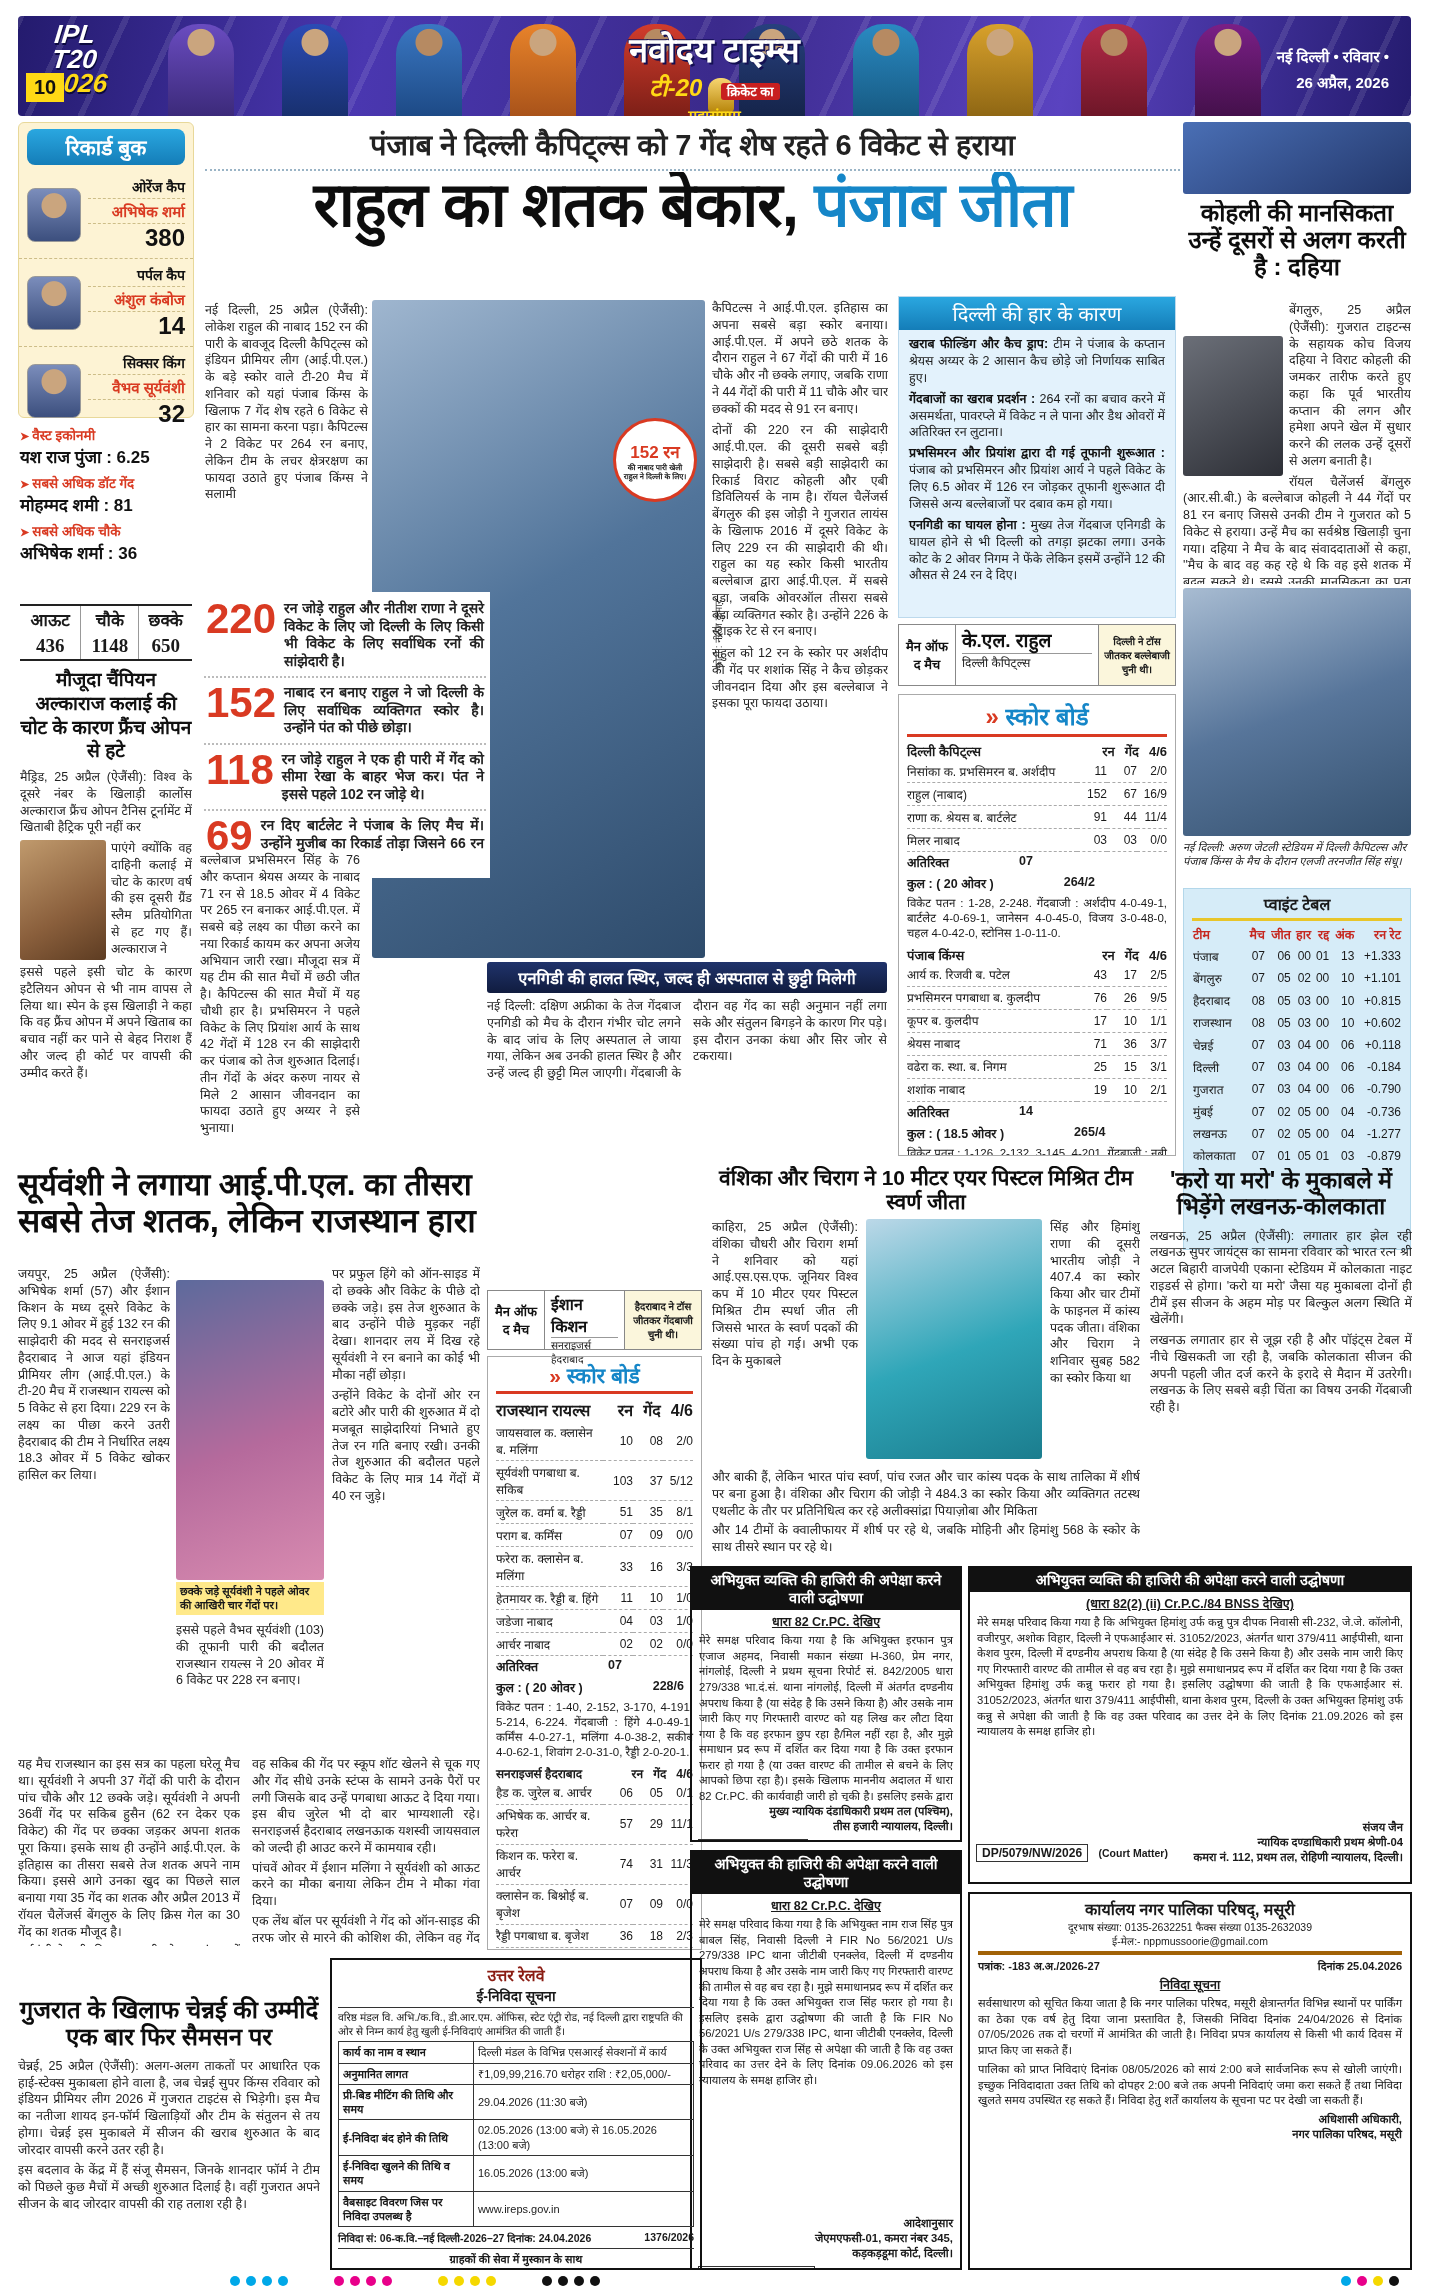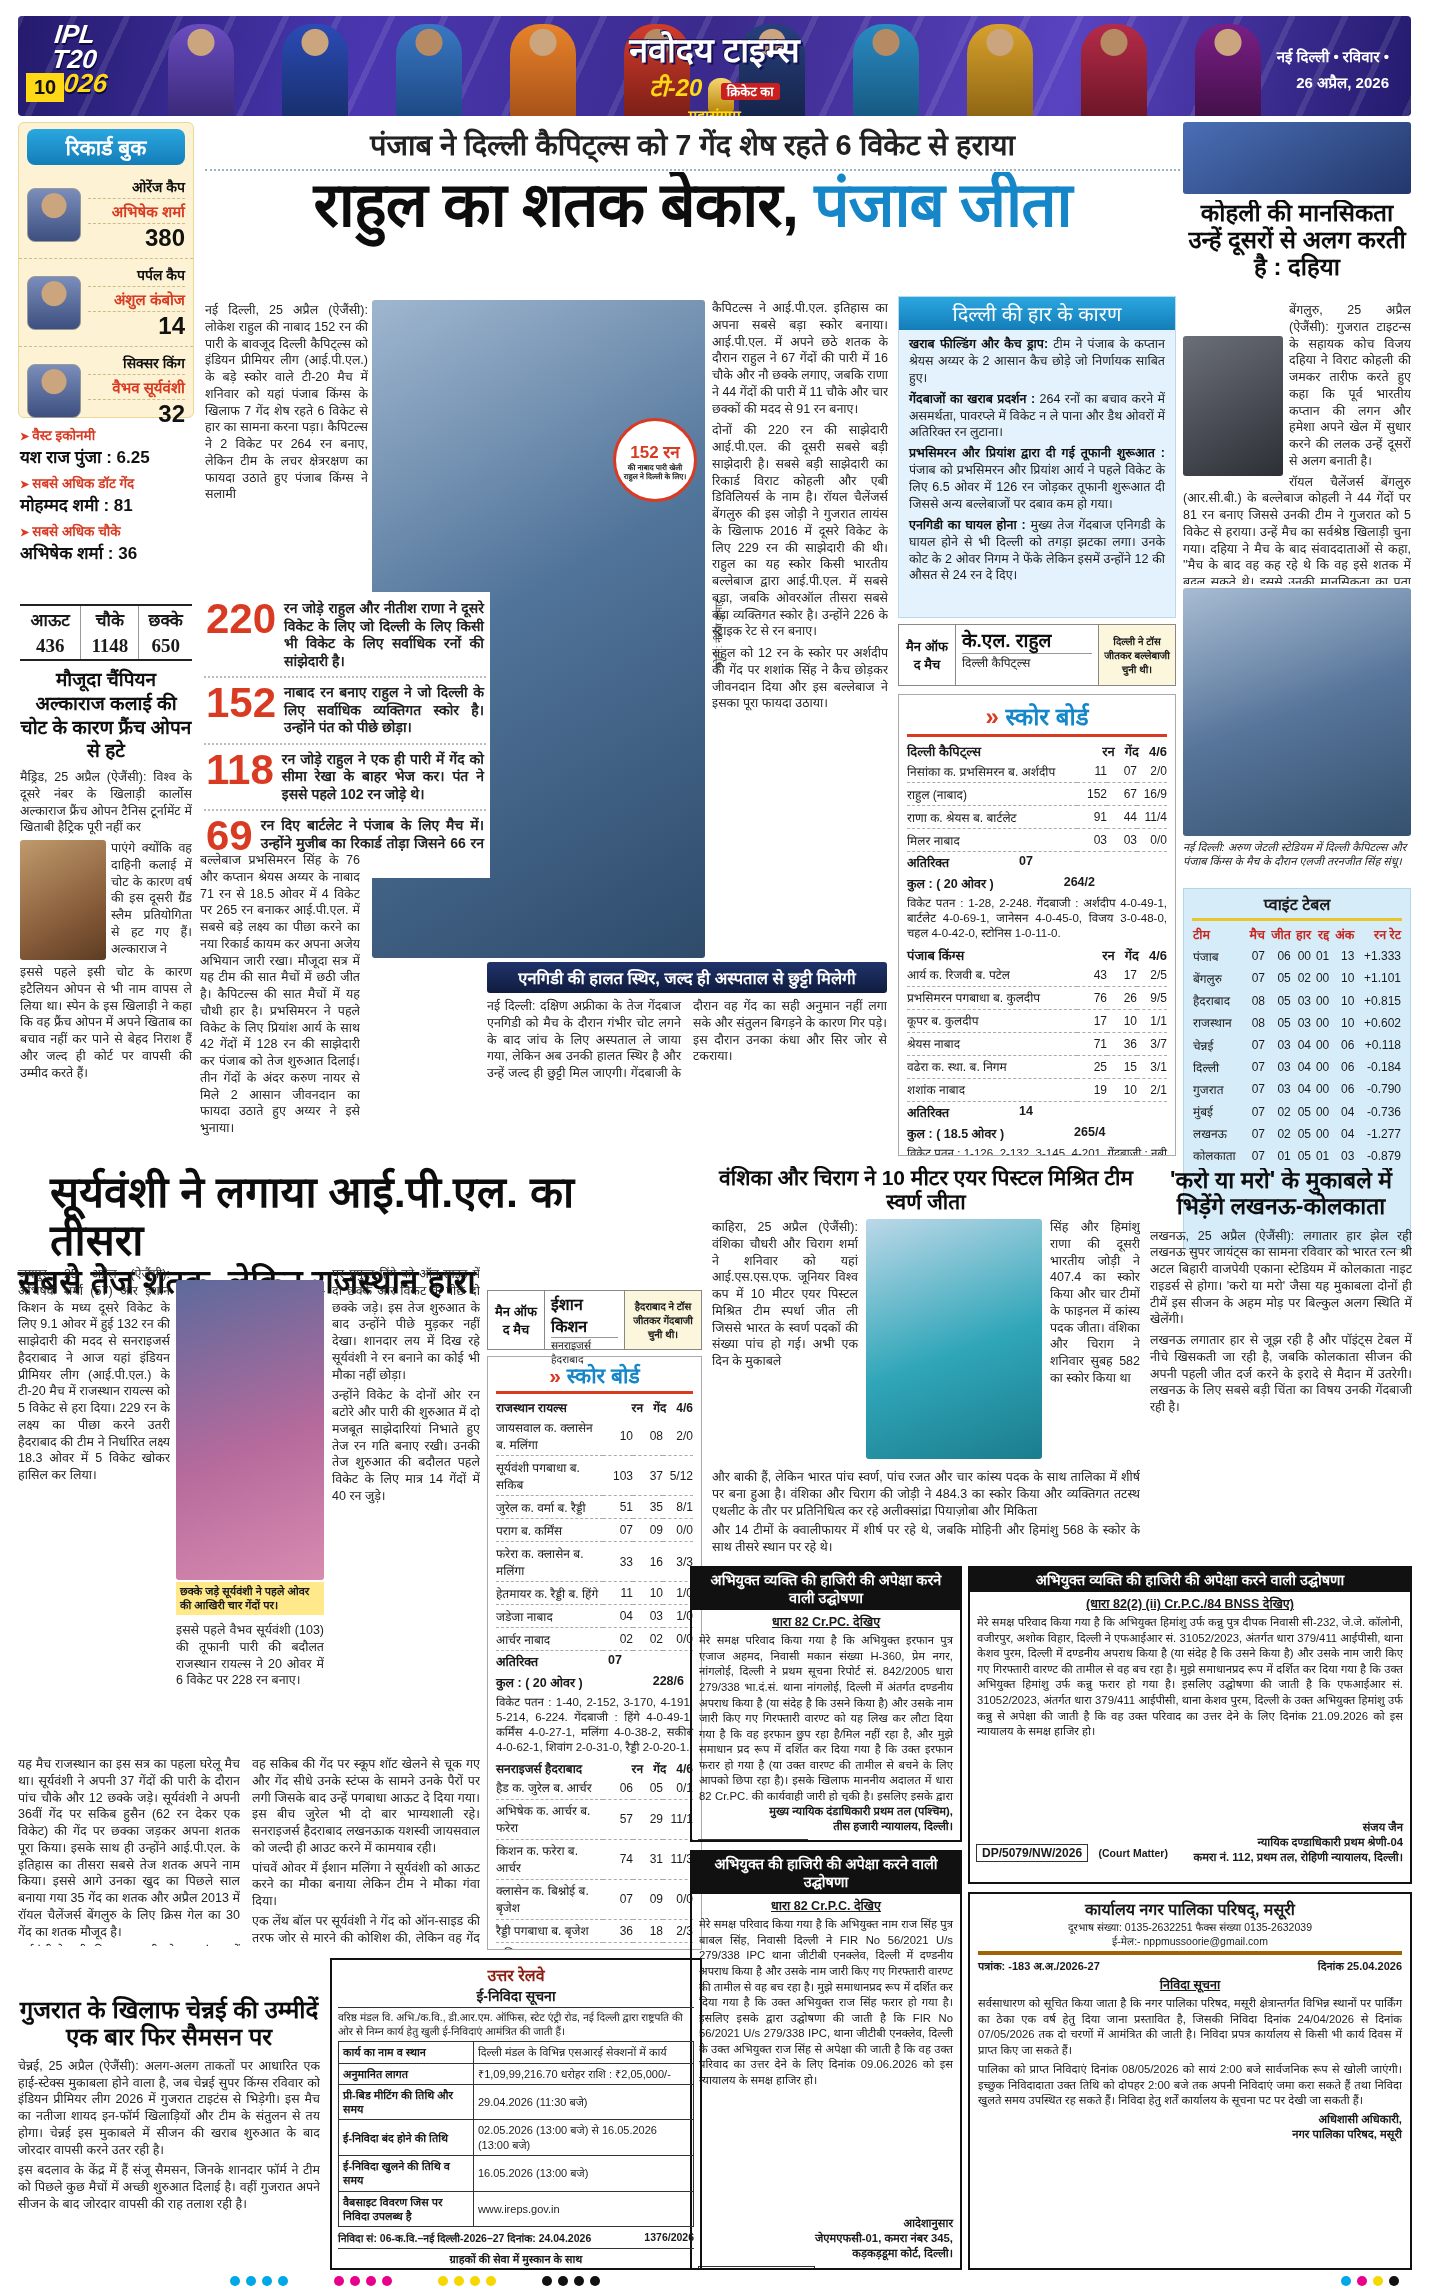--- a/index.html
+++ b/index.html
@@ -516,21 +516,21 @@
   </div>
 
   <div class="abs" style="left:1150px;top:1168px;width:262px;height:372px;overflow:hidden;">
     <div class="h-big" style="font-size:23px;text-align:center;">'करो या मरो' के मुकाबले में</div>
     <div class="h-big" style="font-size:23px;text-align:center;">भिड़ेंगे लखनऊ-कोलकाता</div>
     <div class="bt" style="margin-top:8px;">लखनऊ, 25 अप्रैल (ऐजैंसी): लगातार हार झेल रही लखनऊ सुपर जायंट्स का सामना रविवार को भारत रत्न श्री अटल बिहारी वाजपेयी एकाना स्टेडियम में कोलकाता नाइट राइडर्स से होगा। 'करो या मरो' जैसा यह मुकाबला दोनों ही टीमें इस सीजन के अहम मोड़ पर बिल्कुल अलग स्थिति में खेलेंगी।</div>
     <div class="bt" style="margin-top:4px;">लखनऊ लगातार हार से जूझ रही है और पॉइंट्स टेबल में नीचे खिसकती जा रही है, जबकि कोलकाता सीजन की अपनी पहली जीत दर्ज करने के इरादे से मैदान में उतरेगी। लखनऊ के लिए सबसे बड़ी चिंता का विषय उनकी गेंदबाजी रही है।</div>
   </div>
 
   <div class="abs" style="left:18px;top:1168px;width:650px;">
-    <div class="h-big" style="font-size:43px;margin-left:32px;">सूर्यवंशी ने लगाया आई.पी.एल. का तीसरा</div>
+    <div class="h-big" style="font-size:31px;">सूर्यवंशी ने लगाया आई.पी.एल. का तीसरा</div>
     <div class="h-big" style="font-size:33px;">सबसे तेज शतक, लेकिन राजस्थान हारा</div>
   </div>
   <div class="abs bt" style="left:18px;top:1266px;width:152px;height:482px;overflow:hidden;">जयपुर, 25 अप्रैल (ऐजैंसी): अभिषेक शर्मा (57) और ईशान किशन के मध्य दूसरे विकेट के लिए 9.1 ओवर में हुई 132 रन की साझेदारी की मदद से सनराइजर्स हैदराबाद ने आज यहां इंडियन प्रीमियर लीग (आई.पी.एल.) के टी-20 मैच में राजस्थान रायल्स को 5 विकेट से हरा दिया। 229 रन के लक्ष्य का पीछा करने उतरी हैदराबाद की टीम ने निर्धारित लक्ष्य 18.3 ओवर में 5 विकेट खोकर हासिल कर लिया।</div>
   <div class="abs photo" style="left:176px;top:1280px;width:148px;height:300px;background:linear-gradient(160deg,#5d6a9c,#b56a9c 55%,#d88bb0);"></div>
   <div class="abs ycap" style="left:176px;top:1582px;width:148px;">छक्के जड़े सूर्यवंशी ने पहले ओवर की आखिरी चार गेंदों पर।</div>
   <div class="abs bt" style="left:176px;top:1622px;width:148px;height:126px;overflow:hidden;">इससे पहले वैभव सूर्यवंशी (103) की तूफानी पारी की बदौलत राजस्थान रायल्स ने 20 ओवर में 6 विकेट पर 228 रन बनाए।</div>
   <div class="abs" style="left:332px;top:1266px;width:148px;height:482px;overflow:hidden;">
     <div class="bt">पर प्रफुल हिंगे को ऑन-साइड में दो छक्के और विकेट के पीछे दो छक्के जड़े। इस तेज शुरुआत के बाद उन्होंने पीछे मुड़कर नहीं देखा। शानदार लय में दिख रहे सूर्यवंशी ने रन बनाने का कोई भी मौका नहीं छोड़ा।</div>
     <div class="bt" style="margin-top:4px;">उन्होंने विकेट के दोनों ओर रन बटोरे और पारी की शुरुआत में दो मजबूत साझेदारियां निभाते हुए तेज रन गति बनाए रखी। उनकी तेज शुरुआत की बदौलत पहले विकेट के लिए मात्र 14 गेंदों में 40 रन जुड़े।</div>
   </div>
@@ -551,21 +551,21 @@
       </div>
     <div class="motm-mid">
       <div class="motm-name" style="font-size:16px;">ईशान किशन</div>
       <div class="motm-team" style="font-size:10.5px;">सनराइजर्स हैदराबाद</div>
     </div>
     <div class="motm-note">हैदराबाद ने टॉस जीतकर गेंदबाजी चुनी थी।</div>
   </div>
 
   <div class="abs sb" style="left:487px;top:1356px;width:215px;height:594px;overflow:hidden;border:1px solid #aaa;padding:4px 8px;">
     <div class="sb-title" style="font-size:21px;">स्कोर बोर्ड</div>
-    <div class="sb-team" style="font-size:12px;">
+    <div class="sb-team" style="font-size:16px;">
         <span>राजस्थान रायल्स</span>
       <span class="sb-cols"><i>रन</i><i>गेंद</i><i>4/6</i></span>
       </div>
     <table>
         <tbody>
           <tr>
             <td>जायसवाल क. क्लासेन ब. मलिंगा</td>
             <td>10</td>
             <td>08</td>
             <td>2/0</td>

